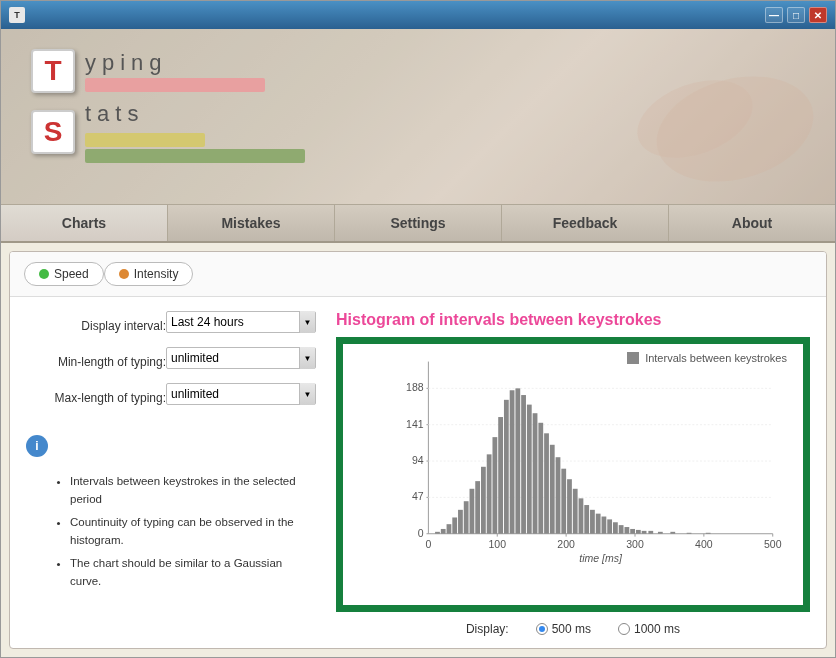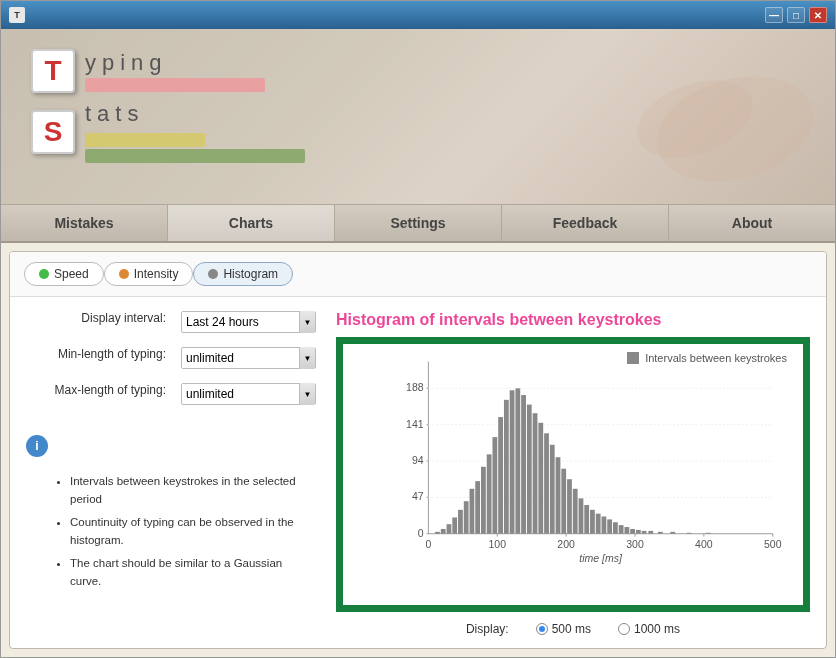--- a/index.html
+++ b/index.html
@@ -187,22 +187,22 @@
     
     .left-panel {
       width: 290px;
       flex-shrink: 0;
       display: flex;
       flex-direction: column;
       gap: 10px;
     }
     .field-row {
       display: flex;
-      align-items: flex-start;
-      gap: 15px;
+      align-items: flex-end;
+      gap: 0;
       margin-bottom: 4px;
     }
     .field-label {
       width: 140px;
       font-size: 12px;
       color: #333;
       text-align: right;
     }
     .field-select {
       flex: 1;
@@ -367,41 +367,37 @@
         <div>
           <div class="word-letter">tats</div>
           <div class="word-underline-t bar-yellow"></div>
           <div class="word-underline-t bar-green" style="margin-top:2px"></div>
         </div>
       </div>
     </div>
   </div>
 
   <div class="nav-bar">
+    <div class="nav-item active">Charts</div>
     <div class="nav-item">Mistakes</div>
-    <div class="nav-item active">Charts</div>
     <div class="nav-item">Settings</div>
     <div class="nav-item">Feedback</div>
     <div class="nav-item">About</div>
   </div>
 
   <div class="main-content">
 
     <div class="tabs-row">
       <div class="tab-btn">
         <span class="tab-dot dot-green"></span>
         <span>Speed</span>
       </div>
       <div class="tab-btn">
         <span class="tab-dot dot-orange"></span>
         <span>Intensity</span>
-      </div>
-      <div class="tab-btn active">
-        <span class="tab-dot dot-gray"></span>
-        <span>Histogram</span>
       </div>
     </div>
 
     <div class="content-area">
 
       <div class="left-panel">
         <div class="field-row">
           <span class="field-label">Display interval:</span>
           <div class="field-select">
             <span>Last 24 hours</span>

